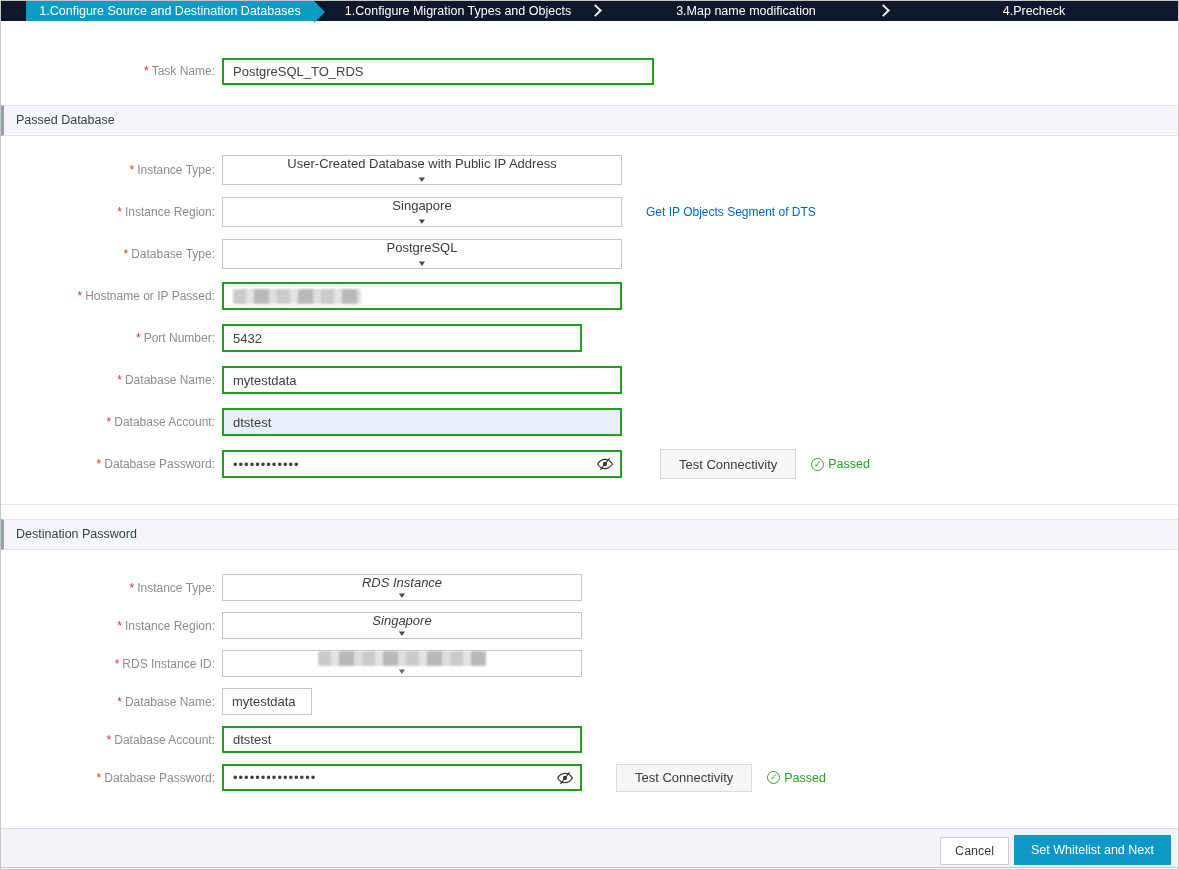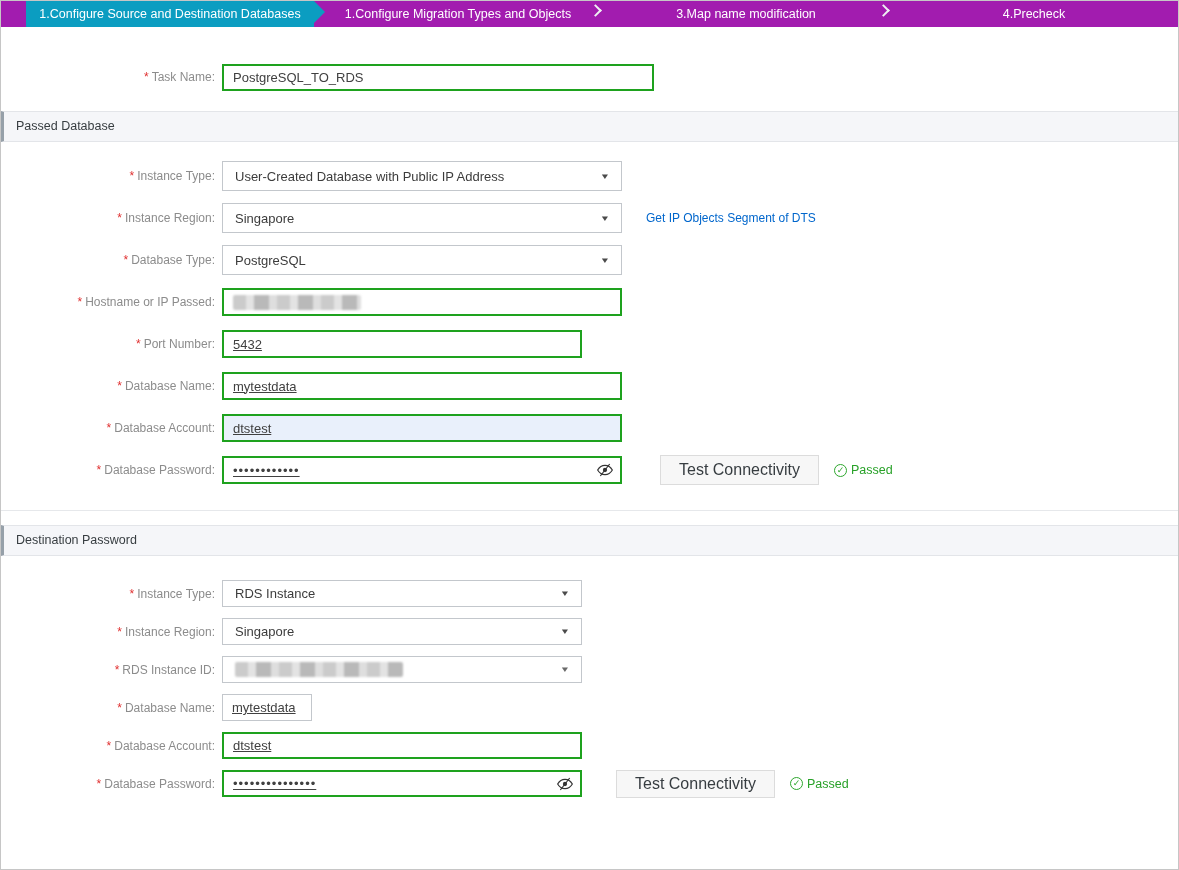--- a/index.html
+++ b/index.html
@@ -5,21 +5,21 @@
   * { margin:0; padding:0; box-sizing:border-box; }
   html,body { background:#fff; }
   body { font-family:"Liberation Sans", sans-serif; font-size:12px; color:#404040; }
 
   .page {
     width:1179px; height:870px; position:relative;
     border:1px solid #c6c6c6; background:#fff; overflow:hidden;
   }
 
   
-  .steps { display:flex; height:26px; background:#a21caf;padding-left:25px; }
+  .steps { display:flex; height:20px; background:#0f172a;padding-left:25px; }
   .step {
     flex:1; position:relative; display:flex; align-items:center; justify-content:center;
     color:#fff; font-size:12.5px; white-space:nowrap;
   }
   .step.active { background:#0b9dc1; z-index:2; }
   .step.active::after {
     content:""; position:absolute; left:100%; top:0;
     border-left:11px solid #0b9dc1; border-top:11px solid transparent; border-bottom:11px solid transparent;
   }
   .step .sep {
@@ -50,29 +50,29 @@
   .fbody { padding-top:20px; }
   .fbody.dest { padding-top:24px; }
   .frow { display:flex; align-items:center; height:28px; margin-bottom:14px; }
   .fbody.dest .frow { height:27px; margin-bottom:11px; }
   .flabel { width:198px; text-align:right; margin-right:7px; color:#8c8c8c; font-size:12px;margin-left:16px; }
   .req { color:#e03030; margin-right:3px; }
 
   .selectbox {
     height:30px; border:1px solid #c3c7cc; background:#fff; cursor:pointer;
     display:flex; align-items:center; justify-content:space-between; padding:0 12px;
-    font-size:13px; color:#3c3c3c;
-  }
-  .fbody.dest .selectbox { height:27px; }
+    font-size:13px; color:#3c3c3c;flex-direction:column;
+  }
+  .fbody.dest .selectbox { height:27px;font-style:italic; }
   .caret { font-size:8px; color:#4a4a4a; transform:scaleX(1.3); }
   .caret.combo { color:#6a6a6a; }
 
   .tinput {
     height:28px; border:2px solid #1ea21e; padding:0 9px; background:#fff; outline:none;
-    font-family:"Liberation Sans",sans-serif; font-size:13px; color:#404040;text-decoration:underline;
+    font-family:"Liberation Sans",sans-serif; font-size:13px; color:#404040;
   }
   .fbody.dest .tinput { height:27px; }
   .tinput.autofill { background:#e9f0fb; }
   .tinput.gray { border:1px solid #c3c7cc; }
   .w400 { width:400px; } .w360 { width:360px; } .w90 { width:90px; }
 
   .pwd-wrap { position:relative; display:flex; align-items:center; }
   .pwd-wrap .tinput { padding-right:30px; letter-spacing:1px; }
   .eye-btn {
     position:absolute; right:9px; width:16px; height:16px; cursor:pointer;
@@ -82,21 +82,21 @@
   .redact-box { display:flex; align-items:center; }
   .redact {
     display:inline-block; height:15px; border-radius:2px; filter:blur(1.3px);
     background:repeating-linear-gradient(90deg,#cbcbcb 0 13px,#e3e3e3 13px 21px,#b9b9b9 21px 36px,#dedede 36px 44px);
   }
   .redact.host { width:128px; }
   .redact.rds { width:168px; }
 
   .test-btn {
     margin-left:38px; height:30px; padding:0 18px; background:#f7f7f7; border:1px solid #dcdcdc;
-    font-family:"Liberation Sans",sans-serif; font-size:16px; color:#373d41; cursor:pointer;
+    font-family:"Liberation Sans",sans-serif; font-size:13px; color:#373d41; cursor:pointer;
   }
   .fbody.dest .test-btn { margin-left:34px; height:28px; }
   .passed { display:flex; align-items:center; margin-left:15px; color:#28a128; font-size:12.5px; }
   .check-circle {
     width:13px; height:13px; border:1px solid #2da72d; border-radius:50%; margin-right:4px;
     display:inline-flex; align-items:center; justify-content:center; font-size:9px; color:#2da72d; line-height:1;
   }
 
   .link { color:#0066cc; margin-left:24px; cursor:pointer; font-size:12px; text-decoration:none; }
 
@@ -272,14 +272,18 @@
       <span class="passed">
         <span class="check-circle">
             <span>✓</span>
           </span>
         <span>Passed</span>
       </span>
     </div>
 
   </div>
 
+  <div class="footer">
+    <button class="btn-cancel">Cancel</button>
+    <button class="btn-primary">Set Whitelist and Next</button>
+  </div>
 
 </div>
 
 </body></html>

